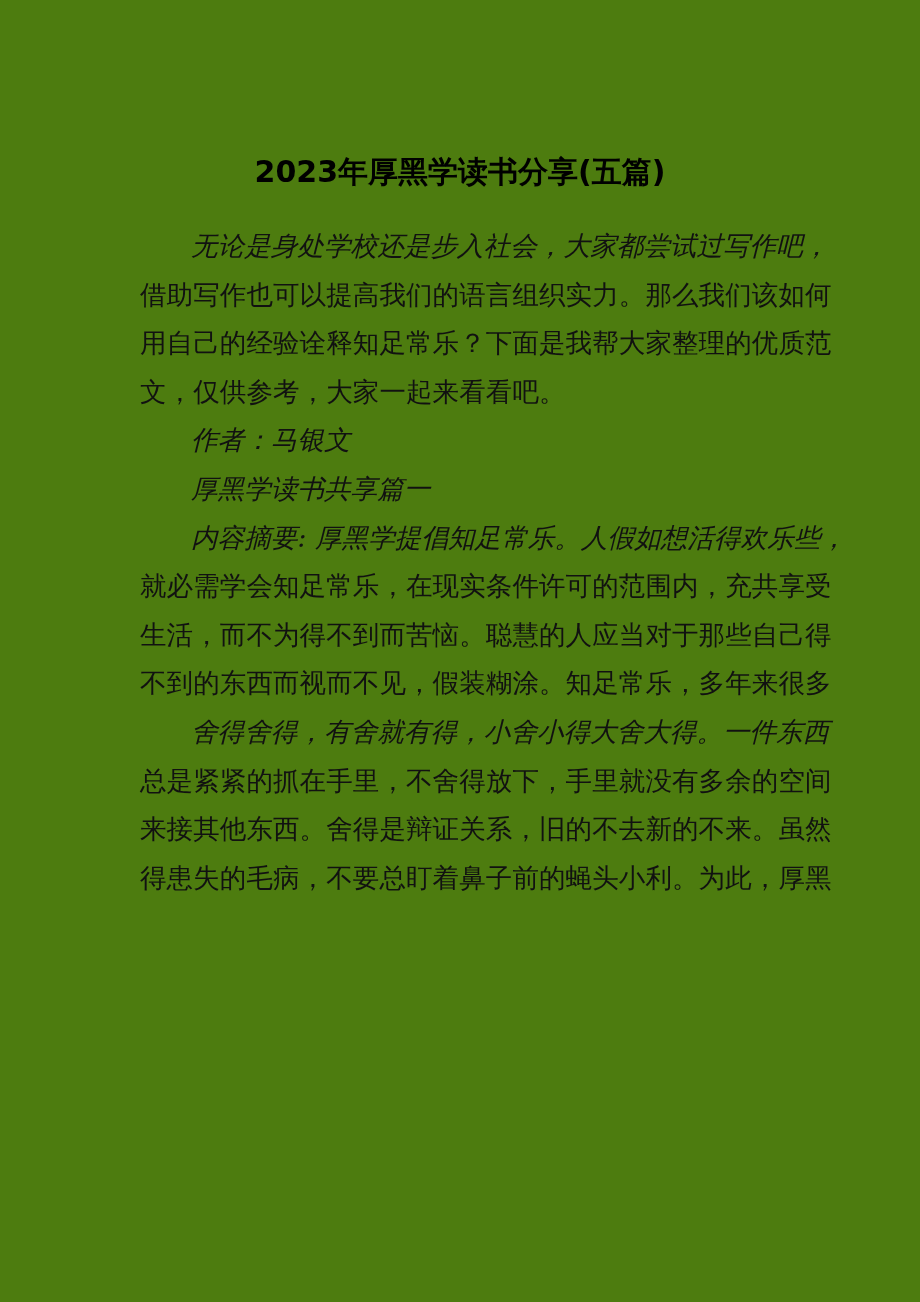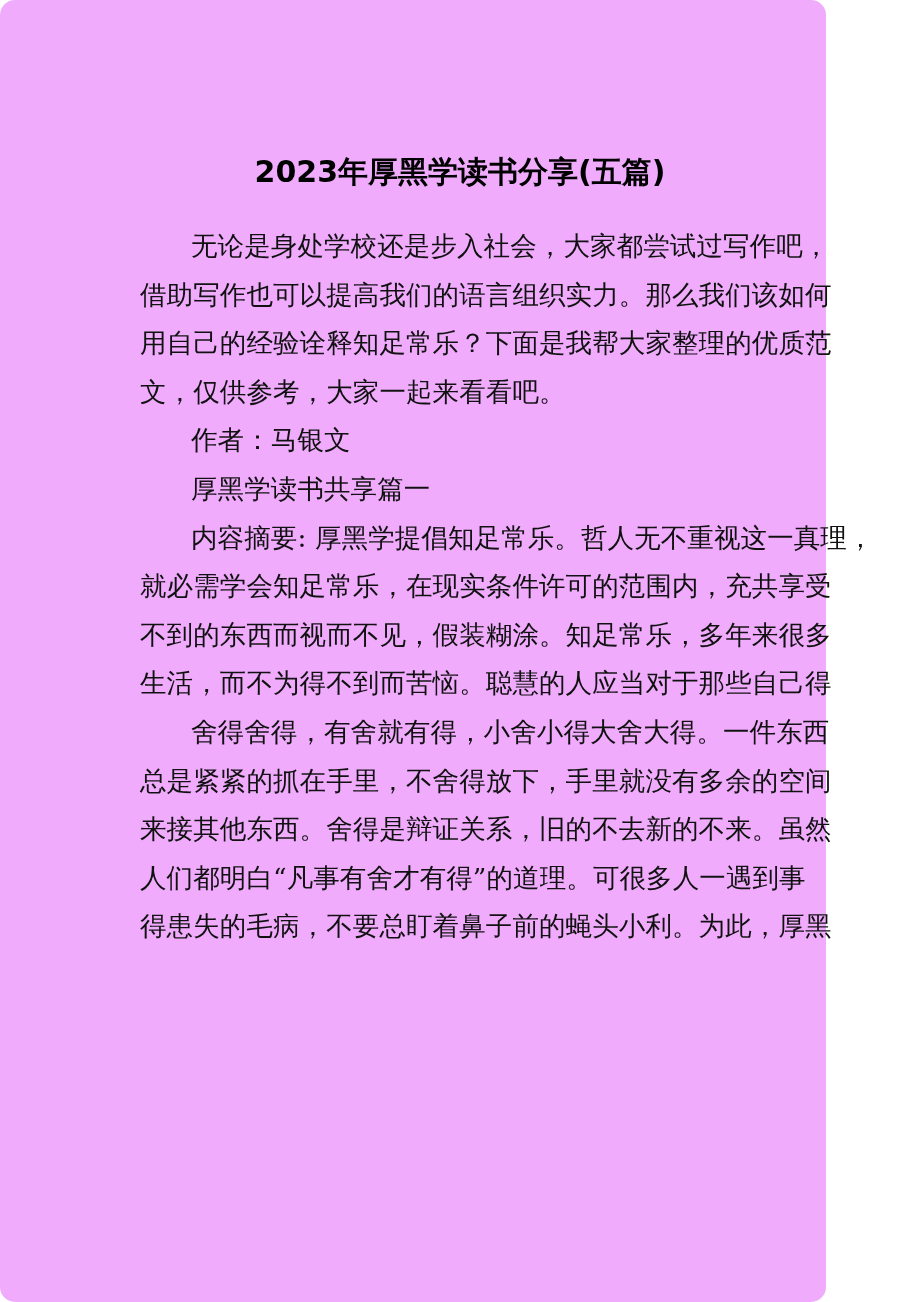--- a/index.html
+++ b/index.html
@@ -1,59 +1,58 @@
 <!DOCTYPE html>
 <html><head>
   <meta charset="utf-8">
   <style>
     html, body { margin: 0; padding: 0; background: #ffffff; }
     body { width: 920px; height: 1302px; overflow: hidden; position: relative; }
     .page {
-      position: absolute; left: 0; top: 0; width: 826px; height: 1302px; background: #f0abfc;
-      font-family: "DejaVu Serif", "Liberation Serif", serif; color: #111; border-radius: 15px;
+      position: absolute; left: 0; top: 0; width: 920px; height: 1302px; background: #4d7c0f;
+      font-family: "DejaVu Serif", "Liberation Serif", serif; color: #111;
     }
     .title {
       position: absolute; left: 0; width: 920px; top: 148px; text-align: center;
       font-family: "DejaVu Sans", "Liberation Sans", sans-serif;
       font-weight: bold; font-size: 30px; line-height: 48px; letter-spacing: 0px;
       color: #000;
     }
     .body {
       position: absolute; left: 140px; top: 222px; width: 648px;
     }
     .line {
       height: 48.6px; line-height: 48.6px; font-size: 26.5px;
       white-space: nowrap; overflow: visible; letter-spacing: 0.1px;
       text-align: justify; text-align-last: justify;
     }
     .line.last { text-align-last: left; }
-    .indent { padding-left: 51px; }
+    .indent { padding-left: 51px; font-style: italic; }
   </style>
 </head>
 <body>
 
 <div class="page">
   <div class="title">2023年厚黑学读书分享(五篇)</div>
 
   <div class="body">
 
     <div class="line indent">无论是身处学校还是步入社会，大家都尝试过写作吧，</div>
     <div class="line">借助写作也可以提高我们的语言组织实力。那么我们该如何</div>
     <div class="line">用自己的经验诠释知足常乐？下面是我帮大家整理的优质范</div>
     <div class="line last">文，仅供参考，大家一起来看看吧。</div>
 
     <div class="line indent last">作者：马银文</div>
 
     <div class="line indent last">厚黑学读书共享篇一</div>
 
 
-    <div class="line indent">内容摘要: 厚黑学提倡知足常乐。哲人无不重视这一真理，</div>
+    <div class="line indent">内容摘要: 厚黑学提倡知足常乐。人假如想活得欢乐些，</div>
     <div class="line">就必需学会知足常乐，在现实条件许可的范围内，充共享受</div>
+    <div class="line">生活，而不为得不到而苦恼。聪慧的人应当对于那些自己得</div>
     <div class="line">不到的东西而视而不见，假装糊涂。知足常乐，多年来很多</div>
-    <div class="line">生活，而不为得不到而苦恼。聪慧的人应当对于那些自己得</div>
 
     <div class="line indent">舍得舍得，有舍就有得，小舍小得大舍大得。一件东西</div>
     <div class="line">总是紧紧的抓在手里，不舍得放下，手里就没有多余的空间</div>
     <div class="line">来接其他东西。舍得是辩证关系，旧的不去新的不来。虽然</div>
-    <div class="line">人们都明白“凡事有舍才有得”的道理。可很多人一遇到事</div>
     <div class="line">得患失的毛病，不要总盯着鼻子前的蝇头小利。为此，厚黑</div>
   </div>
 </div>
 
 </body></html>

